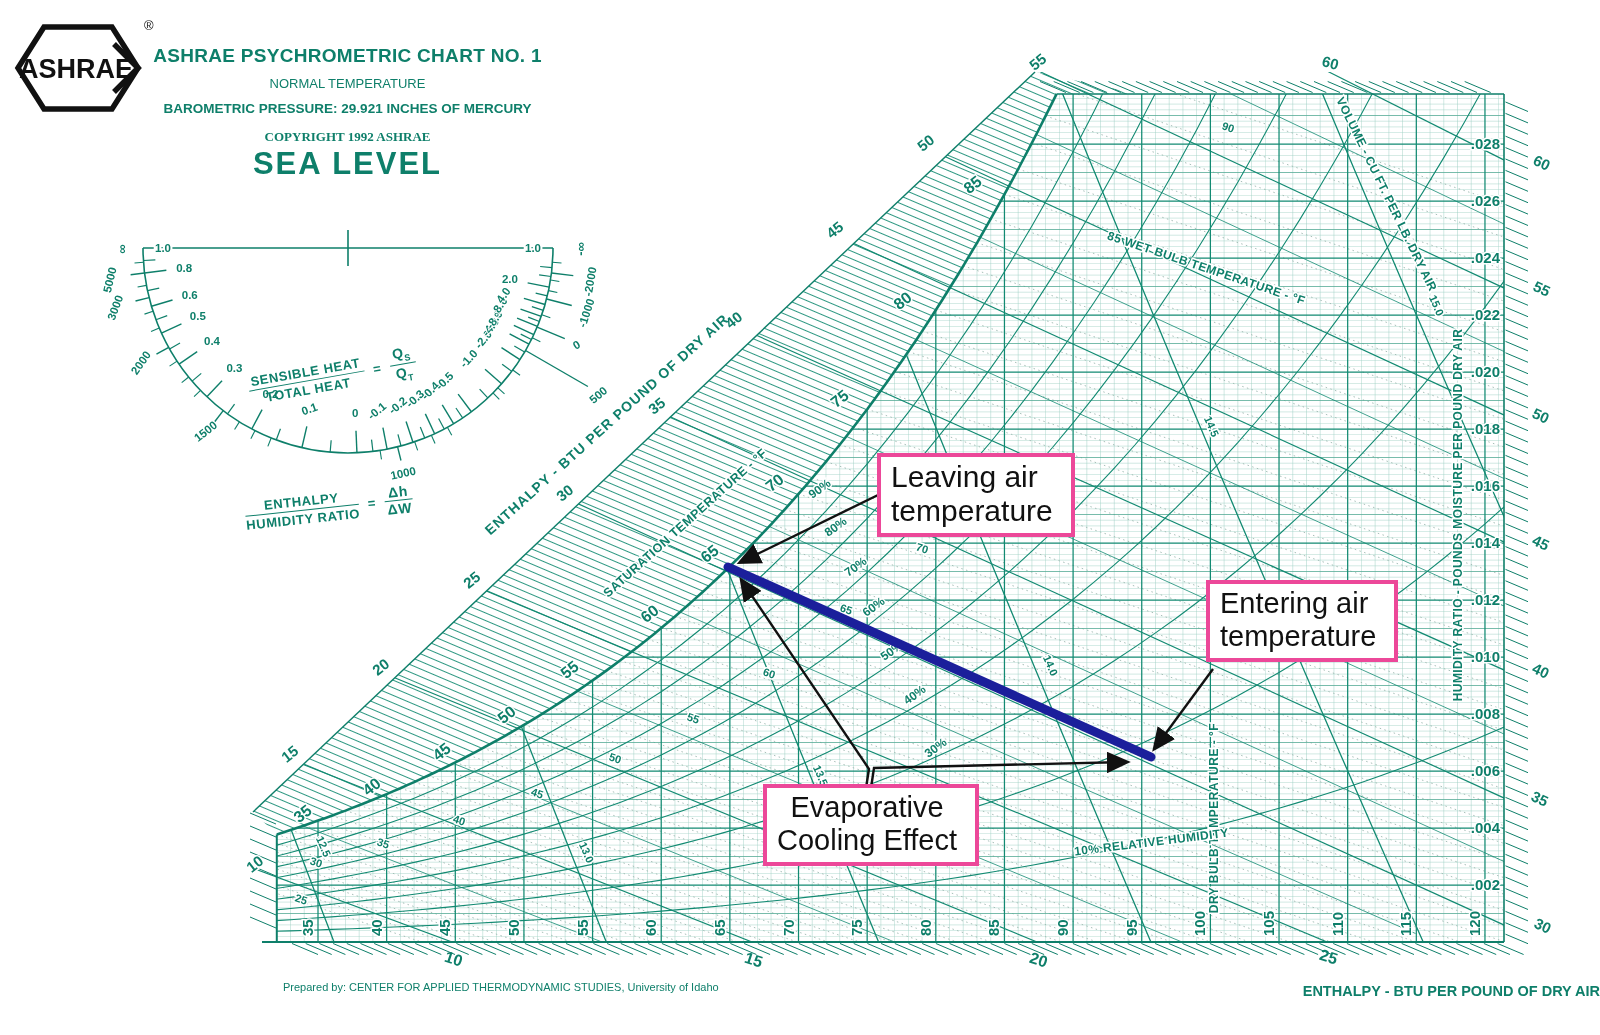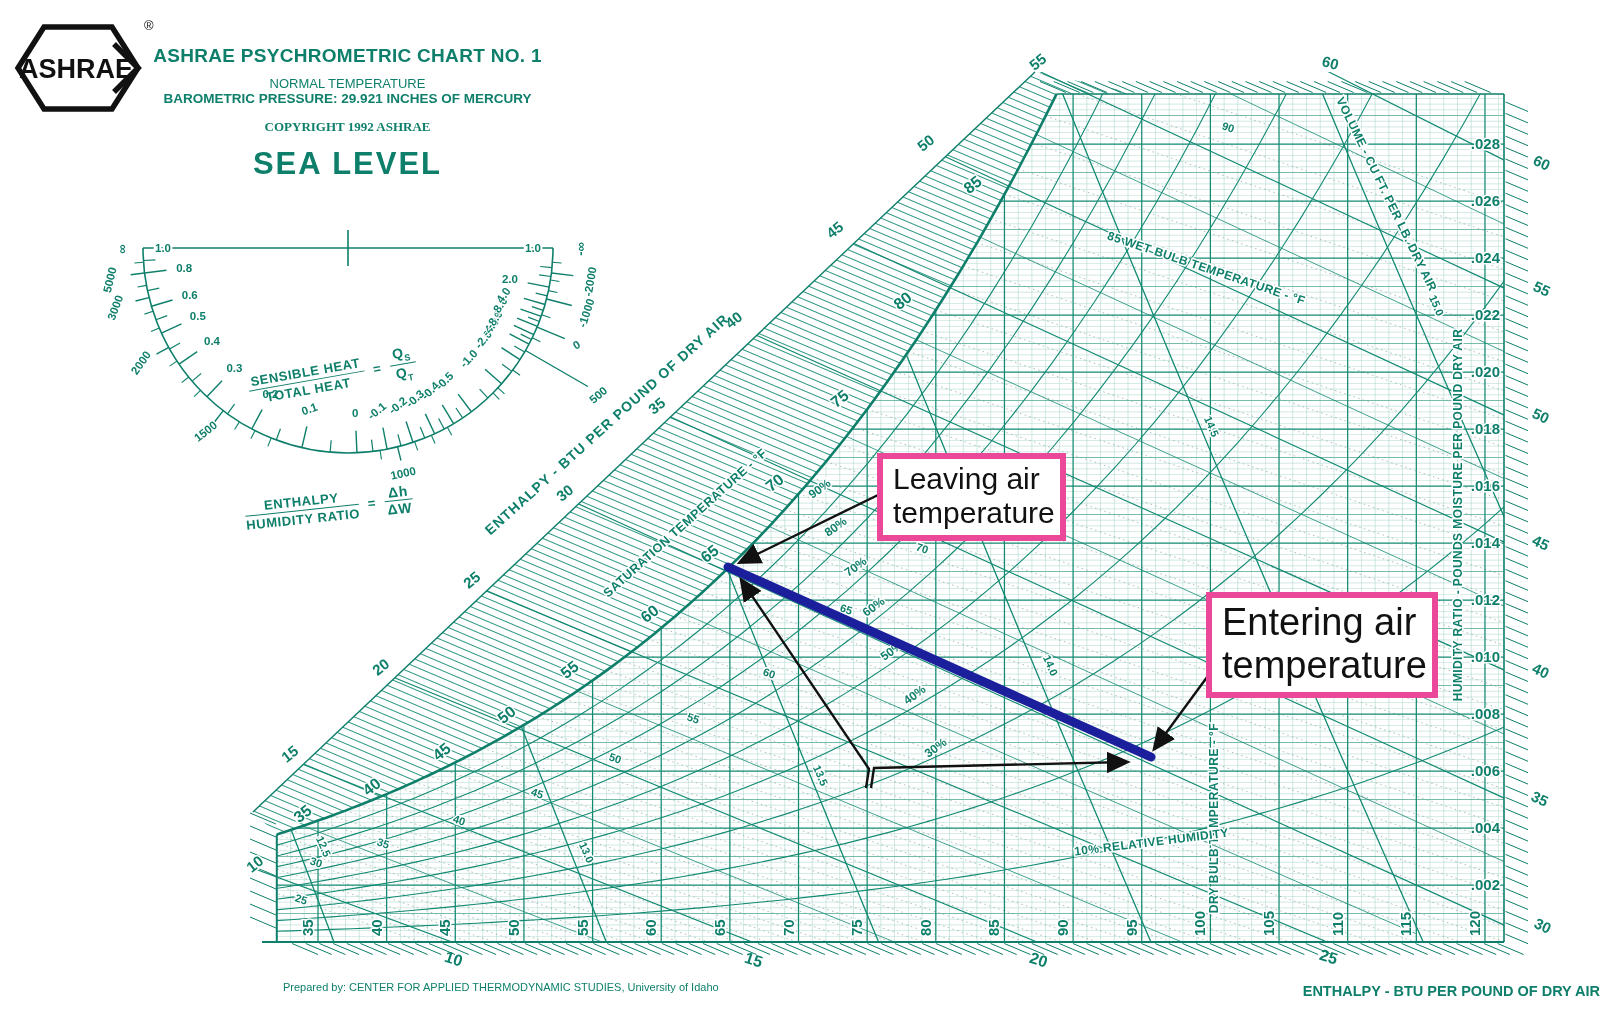--- a/index.html
+++ b/index.html
@@ -3,29 +3,29 @@
 <meta charset="utf-8">
 <style>
   html,body{margin:0;padding:0;background:#fff;}
   body{font-family:"Liberation Sans",sans-serif;}
   #stage{position:relative;width:1600px;height:1035px;background:#fff;overflow:hidden;}
   #chart-svg{position:absolute;left:0;top:0;}
   svg text{font-family:"Liberation Sans",sans-serif;}
   .hdr{position:absolute;left:140px;top:26px;width:415px;text-align:center;color:#0e7f6a;}
   .hdr .t1{font-size:19px;font-weight:bold;letter-spacing:.3px;margin-top:19px;}
   .hdr .t2{font-size:13px;font-weight:normal;margin-top:9px;}
-  .hdr .t3{font-size:13.5px;font-weight:bold;}
+  .hdr .t3{font-size:13.5px;font-weight:bold;margin-top:10px;}
   .hdr .t4{font-size:13px;font-weight:bold;margin-top:13px;font-family:Liberation Serif, serif;}
   .sea{position:absolute;left:140px;top:146px;width:415px;text-align:center;color:#0e7f6a;
        font-size:31px;font-weight:bold;letter-spacing:2px;}
   .logo{position:absolute;left:10px;top:18px;width:160px;height:100px;}
-  .ann{position:absolute;background:#fff;border:6px solid #ec4899;color:#111;
-       padding:3px 5px 5px 10px;white-space:pre-line;line-height:1.13;z-index:5;}
+  .ann{position:absolute;background:#fff;border:4px solid #ec4899;color:#111;
+       padding:3px 18px 5px 10px;white-space:pre-line;line-height:1.13;z-index:5;}
   #ann-leaving{left:877px;top:453px;font-size:30px;}
-  #ann-entering{left:1206px;top:592px;font-size:38px;}
+  #ann-entering{left:1206px;top:580px;font-size:29px;}
   #ann-evap{left:763px;top:784px;font-size:29px;text-align:center;}
   .formula{position:absolute;display:flex;align-items:center;gap:9px;color:#0e7f6a;
            font-weight:bold;font-size:13px;letter-spacing:.6px;z-index:4;}
   #f1{left:248px;top:357px;transform:rotate(-10deg);}
   #f2{left:245px;top:491px;transform:rotate(-6deg);}
   .frac{text-align:center;}
   .frac .num{border-bottom:1.6px solid #0e7f6a;padding:0 3px 1px 3px;}
   .frac .den{padding-top:1px;}
   .qfrac{text-align:center;font-size:14px;}
   .qfrac .num{border-bottom:1.6px solid #0e7f6a;padding:0 4px;}
@@ -879,16 +879,18 @@
     <div class="qfrac">
       <div class="num">Δh</div>
       <div class="den">ΔW</div>
     </div>
   </div>
 
   <div class="ann" id="ann-leaving">Leaving air
 temperature</div>
   <div class="ann" id="ann-entering">Entering air
 temperature</div>
+  <div class="ann" id="ann-evap">Evaporative
+Cooling Effect</div>
 
   <div class="foot1">Prepared by:  CENTER FOR APPLIED THERMODYNAMIC STUDIES, University of Idaho</div>
   <div class="foot2">ENTHALPY - BTU PER POUND OF DRY AIR</div>
 </div>
 
 </body></html>

